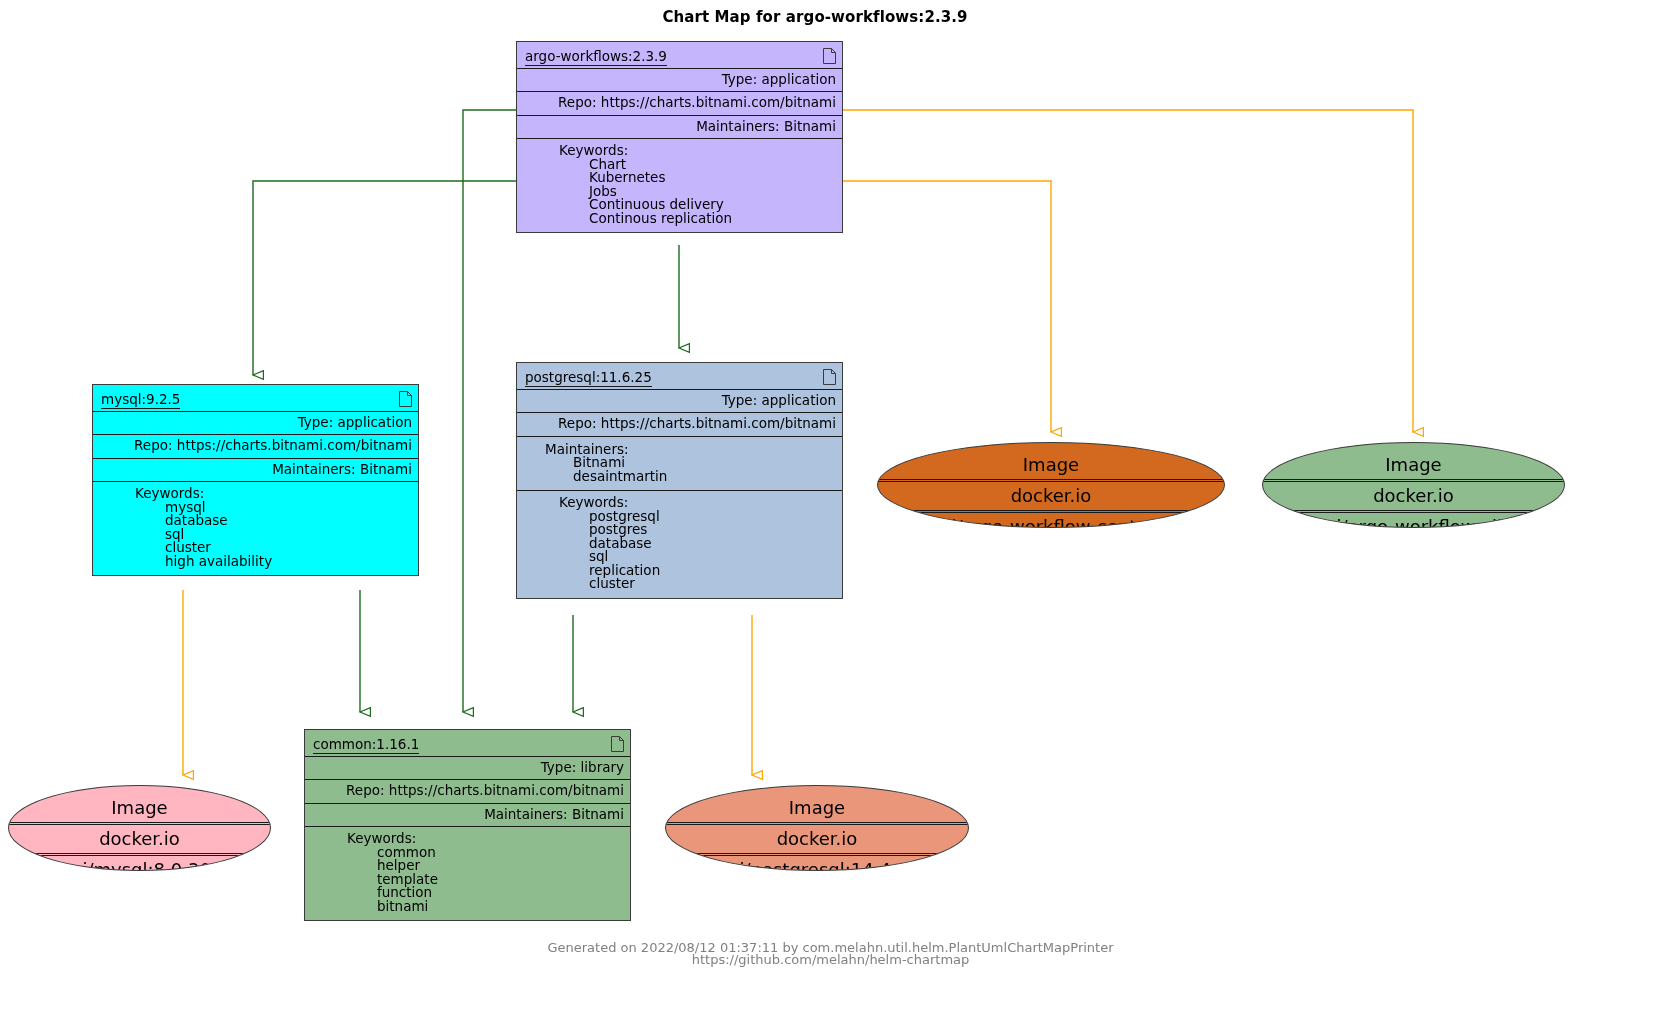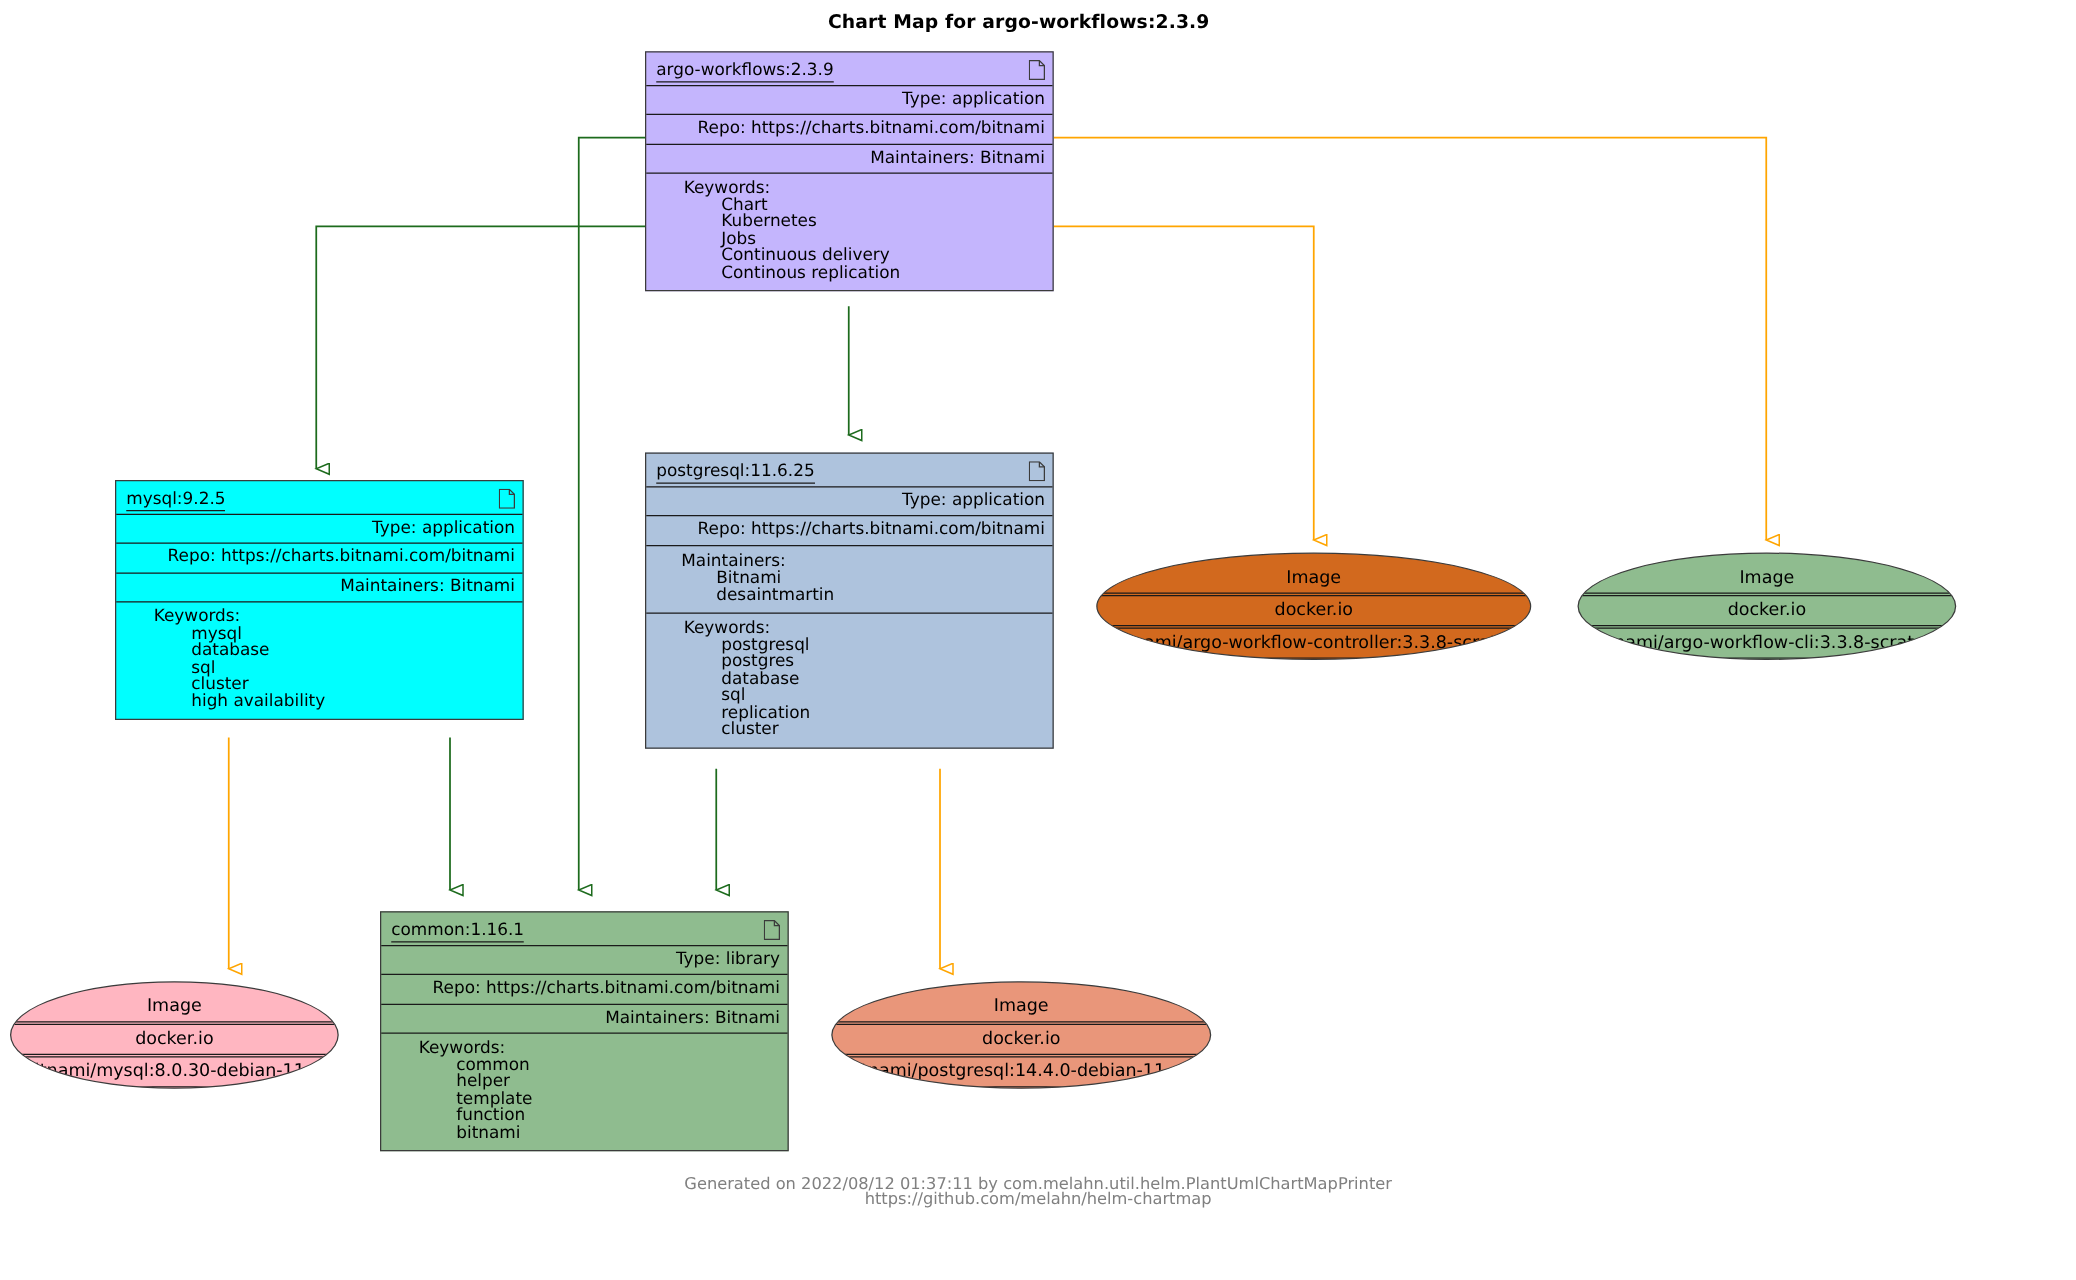--- a/index.html
+++ b/index.html
@@ -64,21 +64,21 @@
   }
   .node .name span.underlined {
     border-bottom: 1px solid #1a1a1a;
     padding-bottom: 1px;
   }
   .node .centered {
     text-align: right;
   }
   .node .kw {
     text-align: left;
-    padding-left: 32px;
+    padding-left: 44px;
     padding-top: 5px;
     padding-bottom: 7px;
   }
   .node .kw .kwhead {
     display: block;
     margin-left: -2px;
   }
   .node .kw .kwitem {
     display: block;
     margin-left: 28px;
@@ -97,21 +97,21 @@
     height: 16px;
     z-index: 5;
   }
   
   .imgnode {
     position: absolute;
     box-sizing: border-box;
     border: 1px solid #3b3b3b;
     border-radius: 50% / 50%;
     overflow: hidden;
-    font-size: 14px;
+    font-size: 18px;
     z-index: 3;
   }
   .imgnode .irow {
     box-sizing: border-box;
     text-align: center;
     padding: 3px 10px 4px 10px;
     white-space: nowrap;
   }
   .imgnode .irow.dbl {
     border-top: 3px double #1a1a1a;

